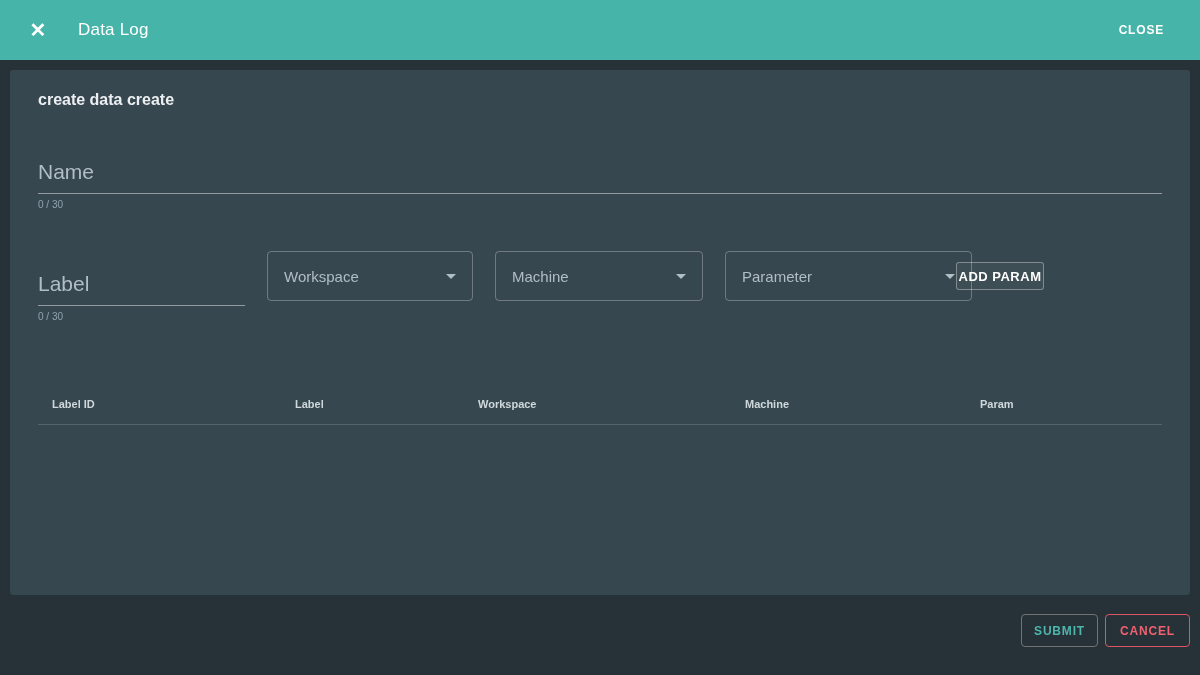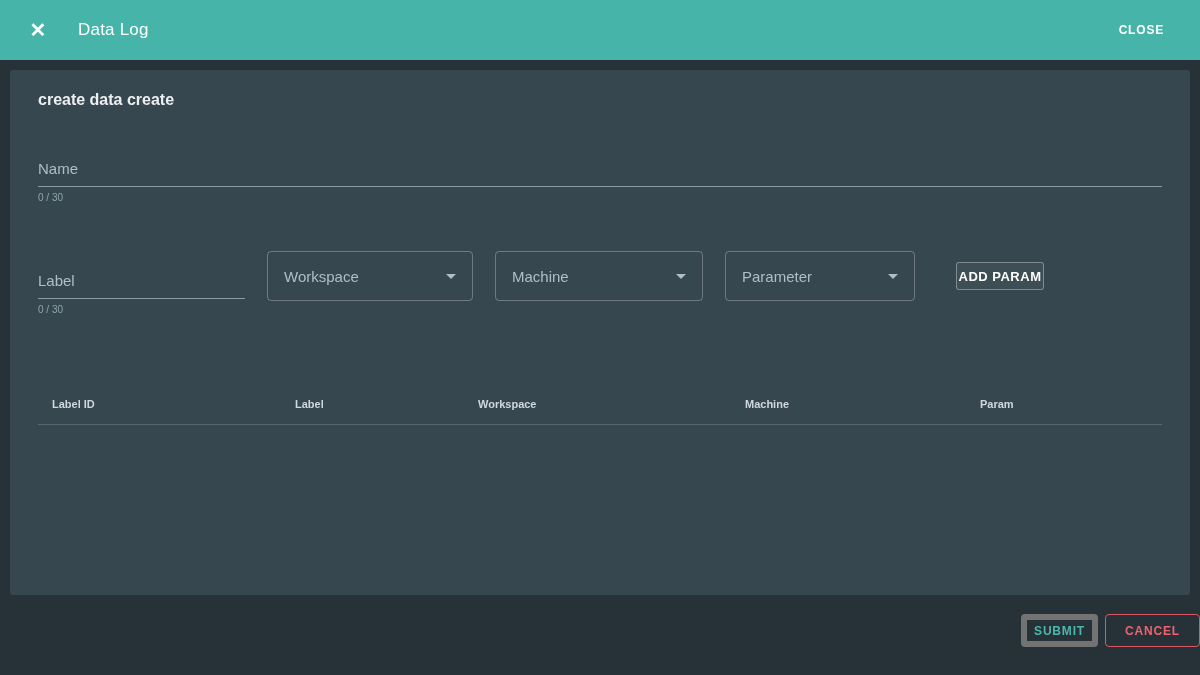--- a/index.html
+++ b/index.html
@@ -42,21 +42,21 @@
     font-size: 16px; font-weight: bold; color: #eceff1;
   }
   
   .name-field { position: absolute; left: 28px; right: 28px; top: 84px; }
   .name-field input, .label-field input {
     width: 100%;
     background: transparent;
     border: none;
     border-bottom: 1px solid rgba(255,255,255,0.45);
     color: #eceff1;
-    font-size: 15px;
+    font-size: 21px;
     padding: 6px 0 9px 0;
     outline: none;
     font-family: "Liberation Sans", sans-serif;
   }
   .name-field input::placeholder, .label-field input::placeholder {
     color: #b0bec5; opacity: 1;
   }
   .char-counter {
     margin-top: 5px;
     text-align: left;
@@ -78,21 +78,21 @@
   .dropdown .dd-label { flex: 1; }
   .dropdown .dd-arrow {
     width: 0; height: 0;
     border-left: 5px solid transparent;
     border-right: 5px solid transparent;
     border-top: 5px solid #b0bec5;
     margin-left: 10px;
   }
   .dd-workspace { left: 257px; width: 206px; }
   .dd-machine   { left: 485px; width: 208px; }
-  .dd-parameter { left: 715px; width: 190px; }
+  .dd-parameter { left: 715px; width: 247px; }
   .add-param-btn {
     position: absolute; left: 946px; top: 192px; width: 88px; height: 28px;
     background: rgba(255,255,255,0.04);
     border: 1px solid rgba(255,255,255,0.35);
     border-radius: 3px;
     color: #ffffff;
     font-size: 13px; font-weight: bold; letter-spacing: 0.5px;
     cursor: pointer;
     font-family: "Liberation Sans", sans-serif;
   }
@@ -116,25 +116,25 @@
   .footer-btn {
     position: absolute; top: 614px; height: 33px;
     background: transparent;
     border-radius: 4px;
     font-size: 12px; font-weight: bold; letter-spacing: 0.8px;
     cursor: pointer;
     font-family: "Liberation Sans", sans-serif;
   }
   .submit-btn {
     left: 1021px; width: 77px;
-    border: 6px solid #737373;
+    border: 1px solid #737373;
     color: #4db6ac;
   }
   .cancel-btn {
-    left: 1105px; width: 95px;
+    left: 1105px; width: 85px;
     border: 1px solid #d95663;
     color: #ef6270;
   }
 </style>
 </head>
 <body>
 
 <div class="appbar">
   <span class="x-icon">✕</span>
   <span class="bar-title">Data Log</span>

